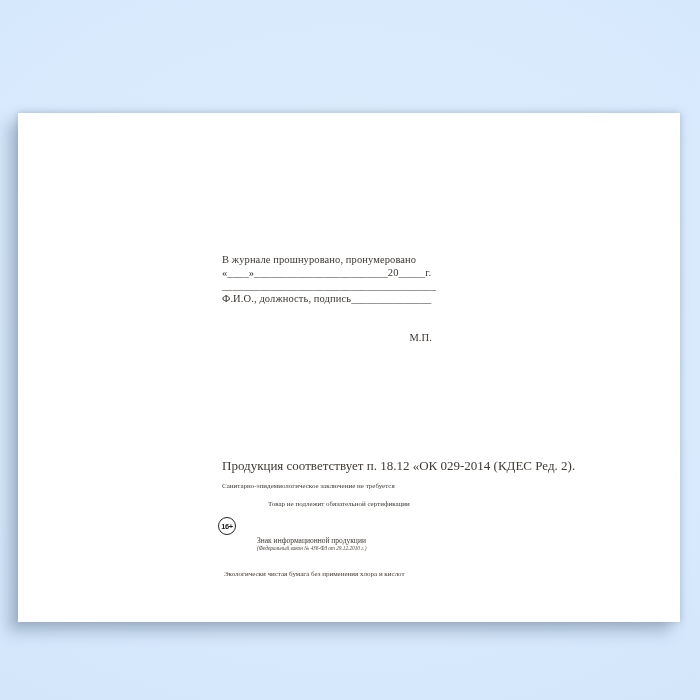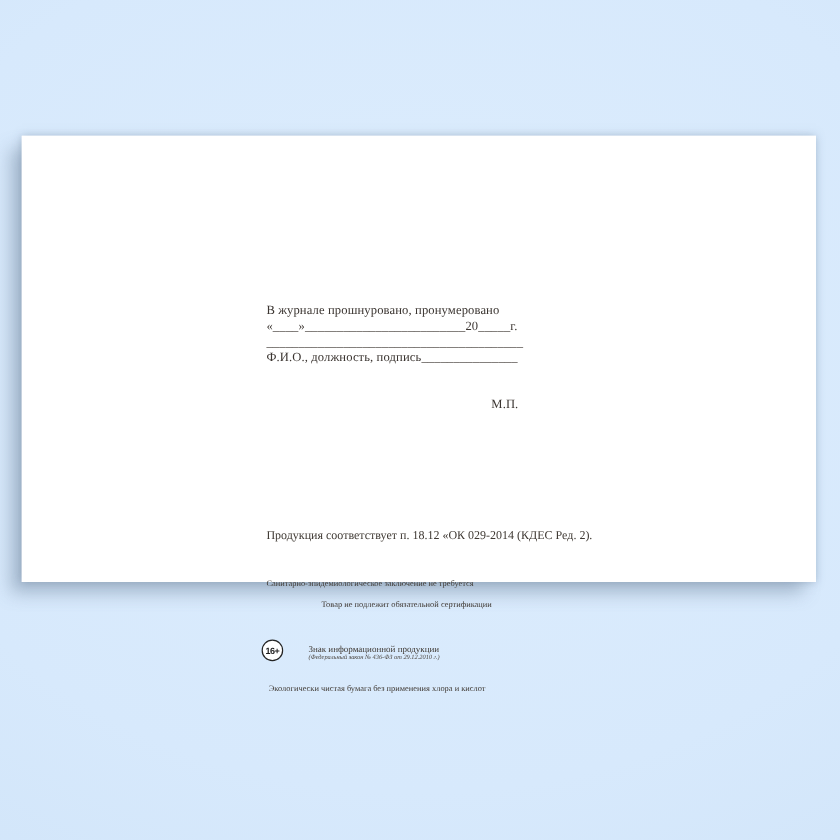--- a/index.html
+++ b/index.html
@@ -14,21 +14,21 @@
     position: relative;
     width: 700px;
     height: 700px;
     background: radial-gradient(120% 95% at 50% 42%, #ddedfd 0%, #d7e9fc 55%, #cde2f7 100%);
   }
   .paper {
     position: absolute;
     left: 18px;
     top: 113px;
     width: 662px;
-    height: 372px;
+    height: 509px;
     background: #ffffff;
     box-shadow:
       0 0 7px rgba(118, 140, 163, 0.50),
       -10px 10px 14px rgba(100, 122, 148, 0.42);
   }
   .stamp-block {
     position: absolute;
     left: 204px;
     top: 141px;
     width: 214px;
@@ -43,34 +43,34 @@
     text-align: right;
     padding-right: 4px;
   }
   .info {
     position: absolute;
     color: #3f3933;
     white-space: nowrap;
   }
   .compliance {
     left: 204px;
-    top: 329px;
-    font-size: 10px;
+    top: 348px;
+    font-size: 13px;
     line-height: 9.7px;
   }
   .compliance .it {
     font-style: italic;
   }
   .note-sanitary { left: 204px; top: 369px; font-size: 7px; }
   .note-cert     { left: 206px; top: 387px; font-size: 7px; margin-left: 44px; }
   .note-eco      { left: 206px; top: 417px; font-size: 7px; margin-top: 40px; }
   .age-badge {
     position: absolute;
     left: 200px;
-    top: 420px;
+    top: 404px;
     width: 16px;
     height: 16px;
     border: 1.9px solid #232323;
     border-radius: 50%;
     display: flex;
     align-items: center;
     justify-content: center;
     font-family: "Liberation Sans", sans-serif;
     font-weight: bold;
     font-size: 7.5px;

